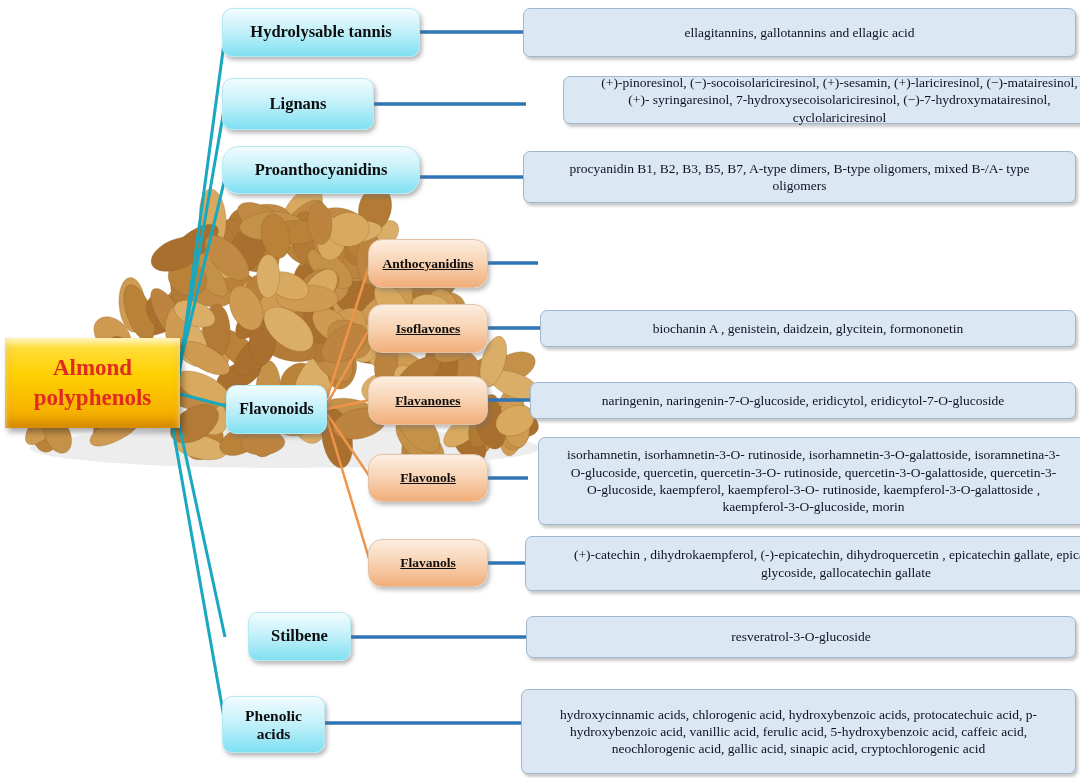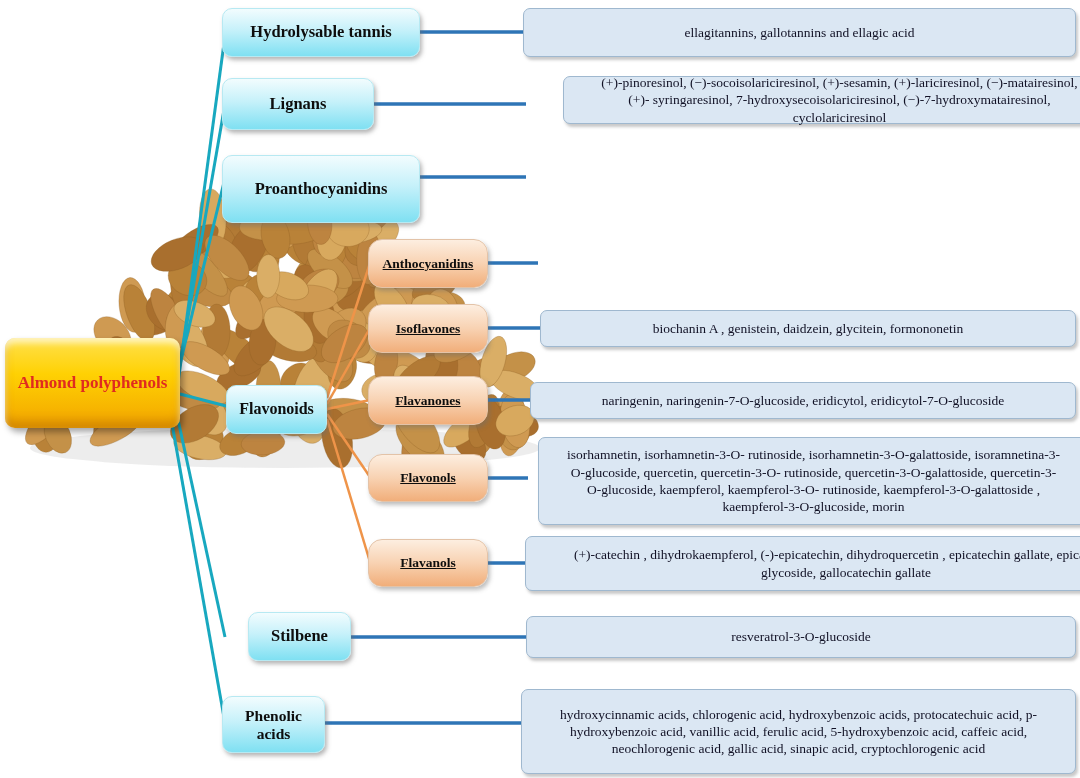--- a/index.html
+++ b/index.html
@@ -12,23 +12,23 @@
         border:1px solid #b7e9f2;border-radius:10px;
         box-shadow:2px 3px 4px rgba(110,110,110,.5);font-size:16.5px;line-height:1.15;}
   .peach{background:linear-gradient(180deg,#fdeee0 0%,#f8d2b2 50%,#f1ae7a 100%);
         border:1px solid #e3c3a8;border-radius:14px;
         box-shadow:2px 3px 4px rgba(110,110,110,.45);font-size:13.5px;text-decoration:underline;}
   .desc{position:absolute;display:flex;align-items:center;justify-content:center;
         text-align:center;background:#dbe7f3;border:1.5px solid #9fb8cf;border-radius:7px;
         box-shadow:2px 3px 3px rgba(120,120,120,.4);font-size:13.5px;line-height:1.28;
         padding:2px 28px;box-sizing:border-box;color:#101024;}
   .root{position:absolute;display:flex;align-items:center;justify-content:center;
-        text-align:center;font-weight:bold;font-size:17px;line-height:1.3;color:#e02b20;
+        text-align:center;font-weight:bold;font-size:23px;line-height:1.3;color:#e02b20;
         background:linear-gradient(180deg,#ffe14d 0%,#ffd103 40%,#f7b500 78%,#ef9f00 100%);
-        border-radius:10px;padding:12px 4px;box-sizing:border-box;
+        border-radius:0;padding:12px 4px;box-sizing:border-box;
         box-shadow:inset 0 5px 6px rgba(255,255,255,.65), inset 0 -7px 9px rgba(180,110,0,.45),
                    3px 4px 6px rgba(0,0,0,.35);}
   line.fan{stroke:#18a8bf;stroke-width:3;}
   line.conn{stroke:#2e75b6;stroke-width:3.5;}
   line.sub{stroke:#ef9449;stroke-width:2.5;}
 </style>
 </head>
 <body>
 
 <div class="stage">
@@ -248,21 +248,21 @@
   <div class="root" style="left:5px;top:338px;width:175px;height:90px;">
     <span>Almond polyphenols</span>
   </div>
 
   <div class="node cyan" style="left:222px;top:8px;width:198px;height:49px;">
     <span>Hydrolysable tannis</span>
   </div>
   <div class="node cyan" style="left:222px;top:78px;width:152px;height:52px;">
     <span>Lignans</span>
   </div>
-  <div class="node cyan" style="left:222px;top:155px;width:198px;height:68px;">
+  <div class="node cyan" style="left:222px;top:146px;width:198px;height:48px;border-radius:17px;">
     <span>Proanthocyanidins</span>
   </div>
   <div class="node cyan" style="left:226px;top:385px;width:101px;height:49px;font-size:16px;">
     <span>Flavonoids</span>
   </div>
   <div class="node cyan" style="left:222px;top:612px;width:103px;height:49px;margin-left:26px;">
     <span>Stilbene</span>
   </div>
   <div class="node cyan" style="left:222px;top:696px;width:103px;height:57px;font-size:15.5px;padding:0 12px;">
     <span>Phenolic acids</span>
@@ -283,20 +283,23 @@
   <div class="node peach" style="left:368px;top:539px;width:120px;height:48px;">
     <span>Flavanols</span>
   </div>
 
   <div class="desc" style="left:523px;top:8px;width:553px;height:49px;">
     <span>ellagitannins, gallotannins and ellagic  acid</span>
   </div>
   <div class="desc" style="left:523px;top:76px;width:553px;height:48px;margin-left:40px;">
     <span>(+)-pinoresinol,  (−)-socoisolariciresinol,  (+)-sesamin,   (+)-lariciresinol,  (−)-matairesinol, (+)- syringaresinol,  7-hydroxysecoisolariciresinol, (−)-7-hydroxymatairesinol, cyclolariciresinol</span>
   </div>
+  <div class="desc" style="left:523px;top:151px;width:553px;height:52px;">
+    <span>procyanidin B1, B2, B3, B5, B7, A-type dimers, B-type oligomers,  mixed B-/A- type oligomers</span>
+  </div>
   <div class="desc" style="left:540px;top:310px;width:536px;height:37px;">
     <span>biochanin A , genistein, daidzein, glycitein,  formononetin</span>
   </div>
   <div class="desc" style="left:530px;top:382px;width:546px;height:37px;">
     <span>naringenin, naringenin-7-O-glucoside,  eridicytol, eridicytol-7-O-glucoside</span>
   </div>
   <div class="desc" style="left:538px;top:437px;width:551px;height:88px;">
     <span>isorhamnetin, isorhamnetin-3-O- rutinoside, isorhamnetin-3-O-galattoside, isoramnetina-3-O-glucoside,  quercetin, quercetin-3-O- rutinoside, quercetin-3-O-galattoside, quercetin-3-O-glucoside,  kaempferol, kaempferol-3-O- rutinoside, kaempferol-3-O-galattoside , kaempferol-3-O-glucoside, morin</span>
   </div>
   <div class="desc" style="left:525px;top:536px;width:642px;height:55px;">

